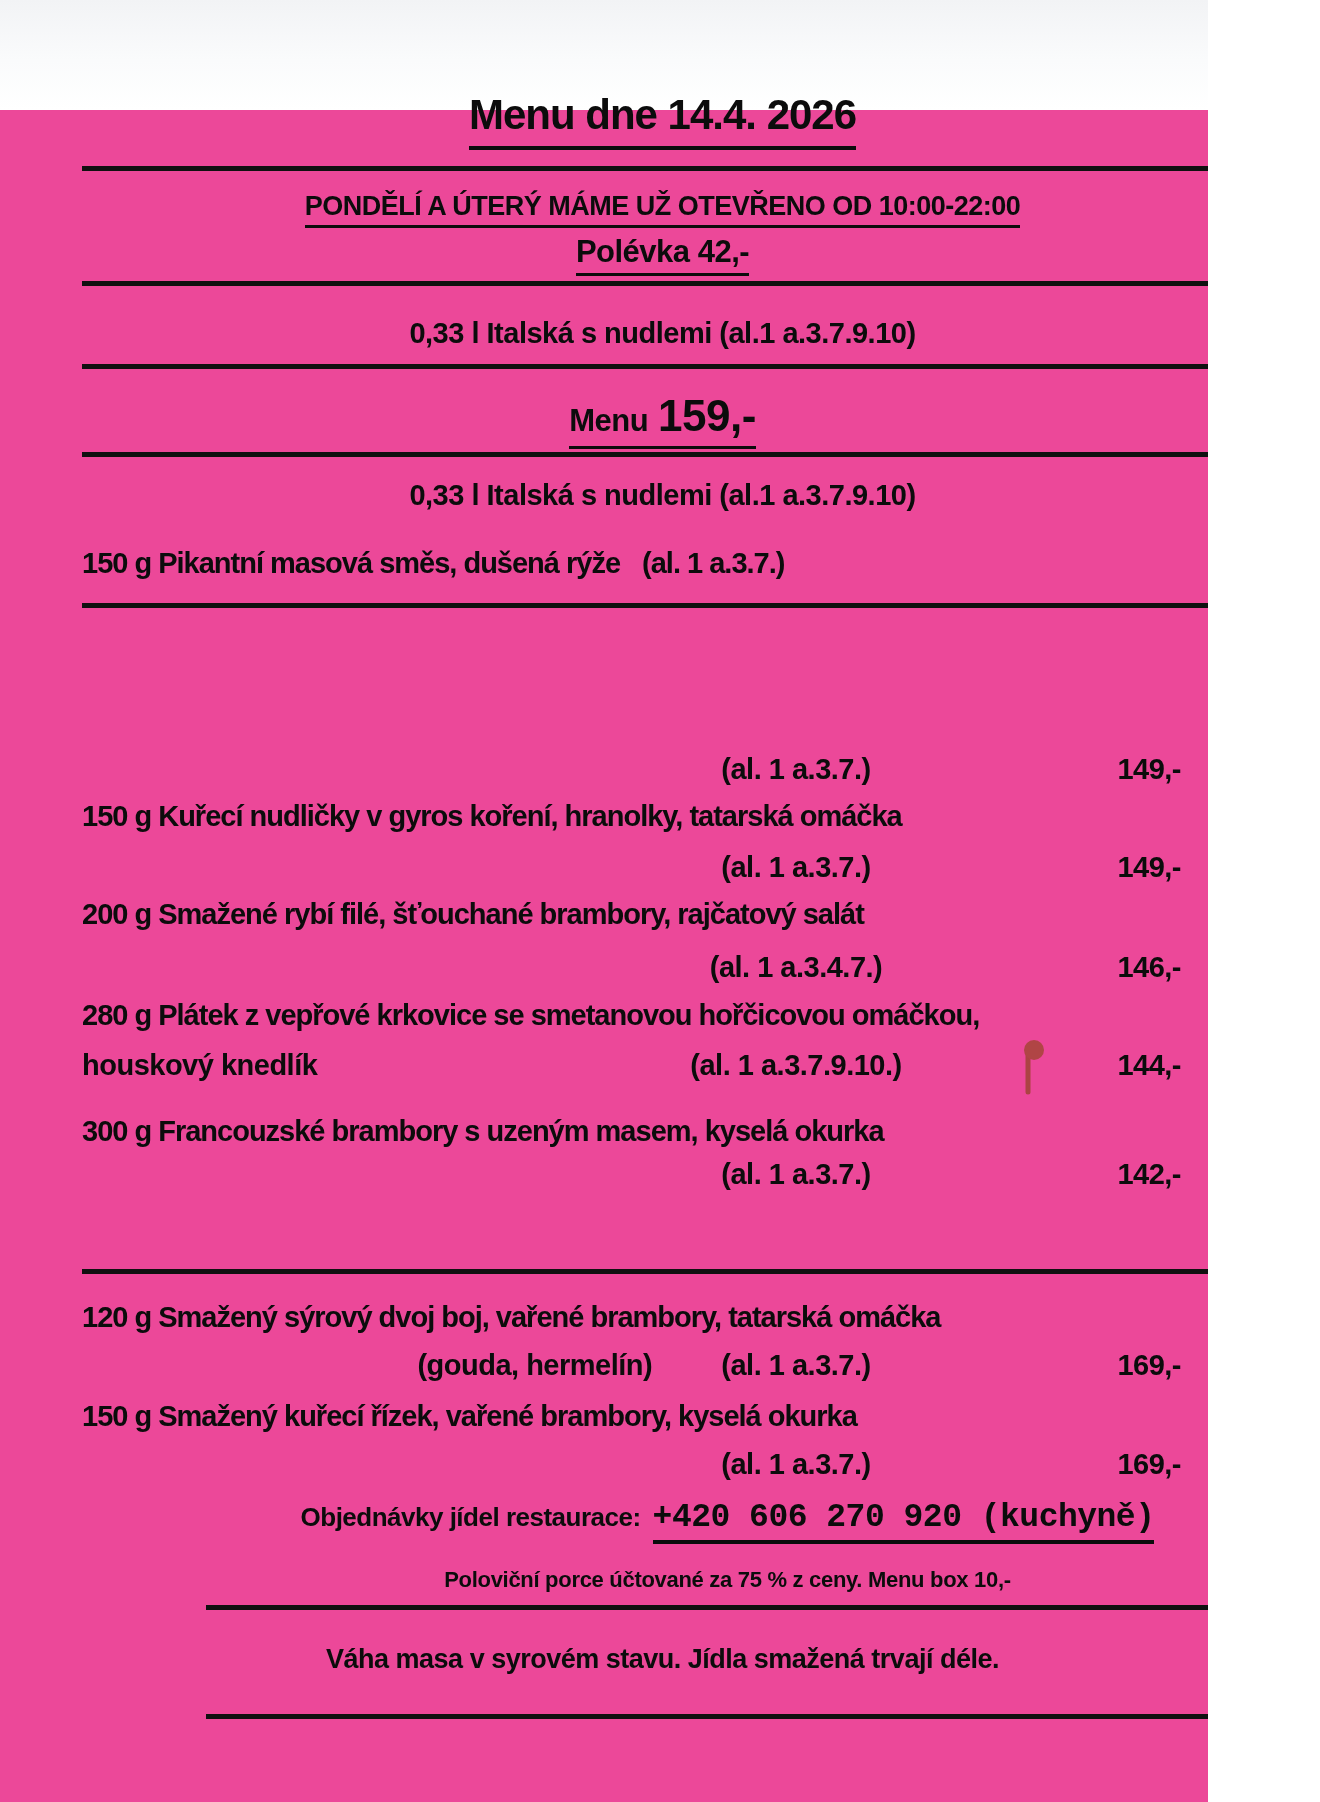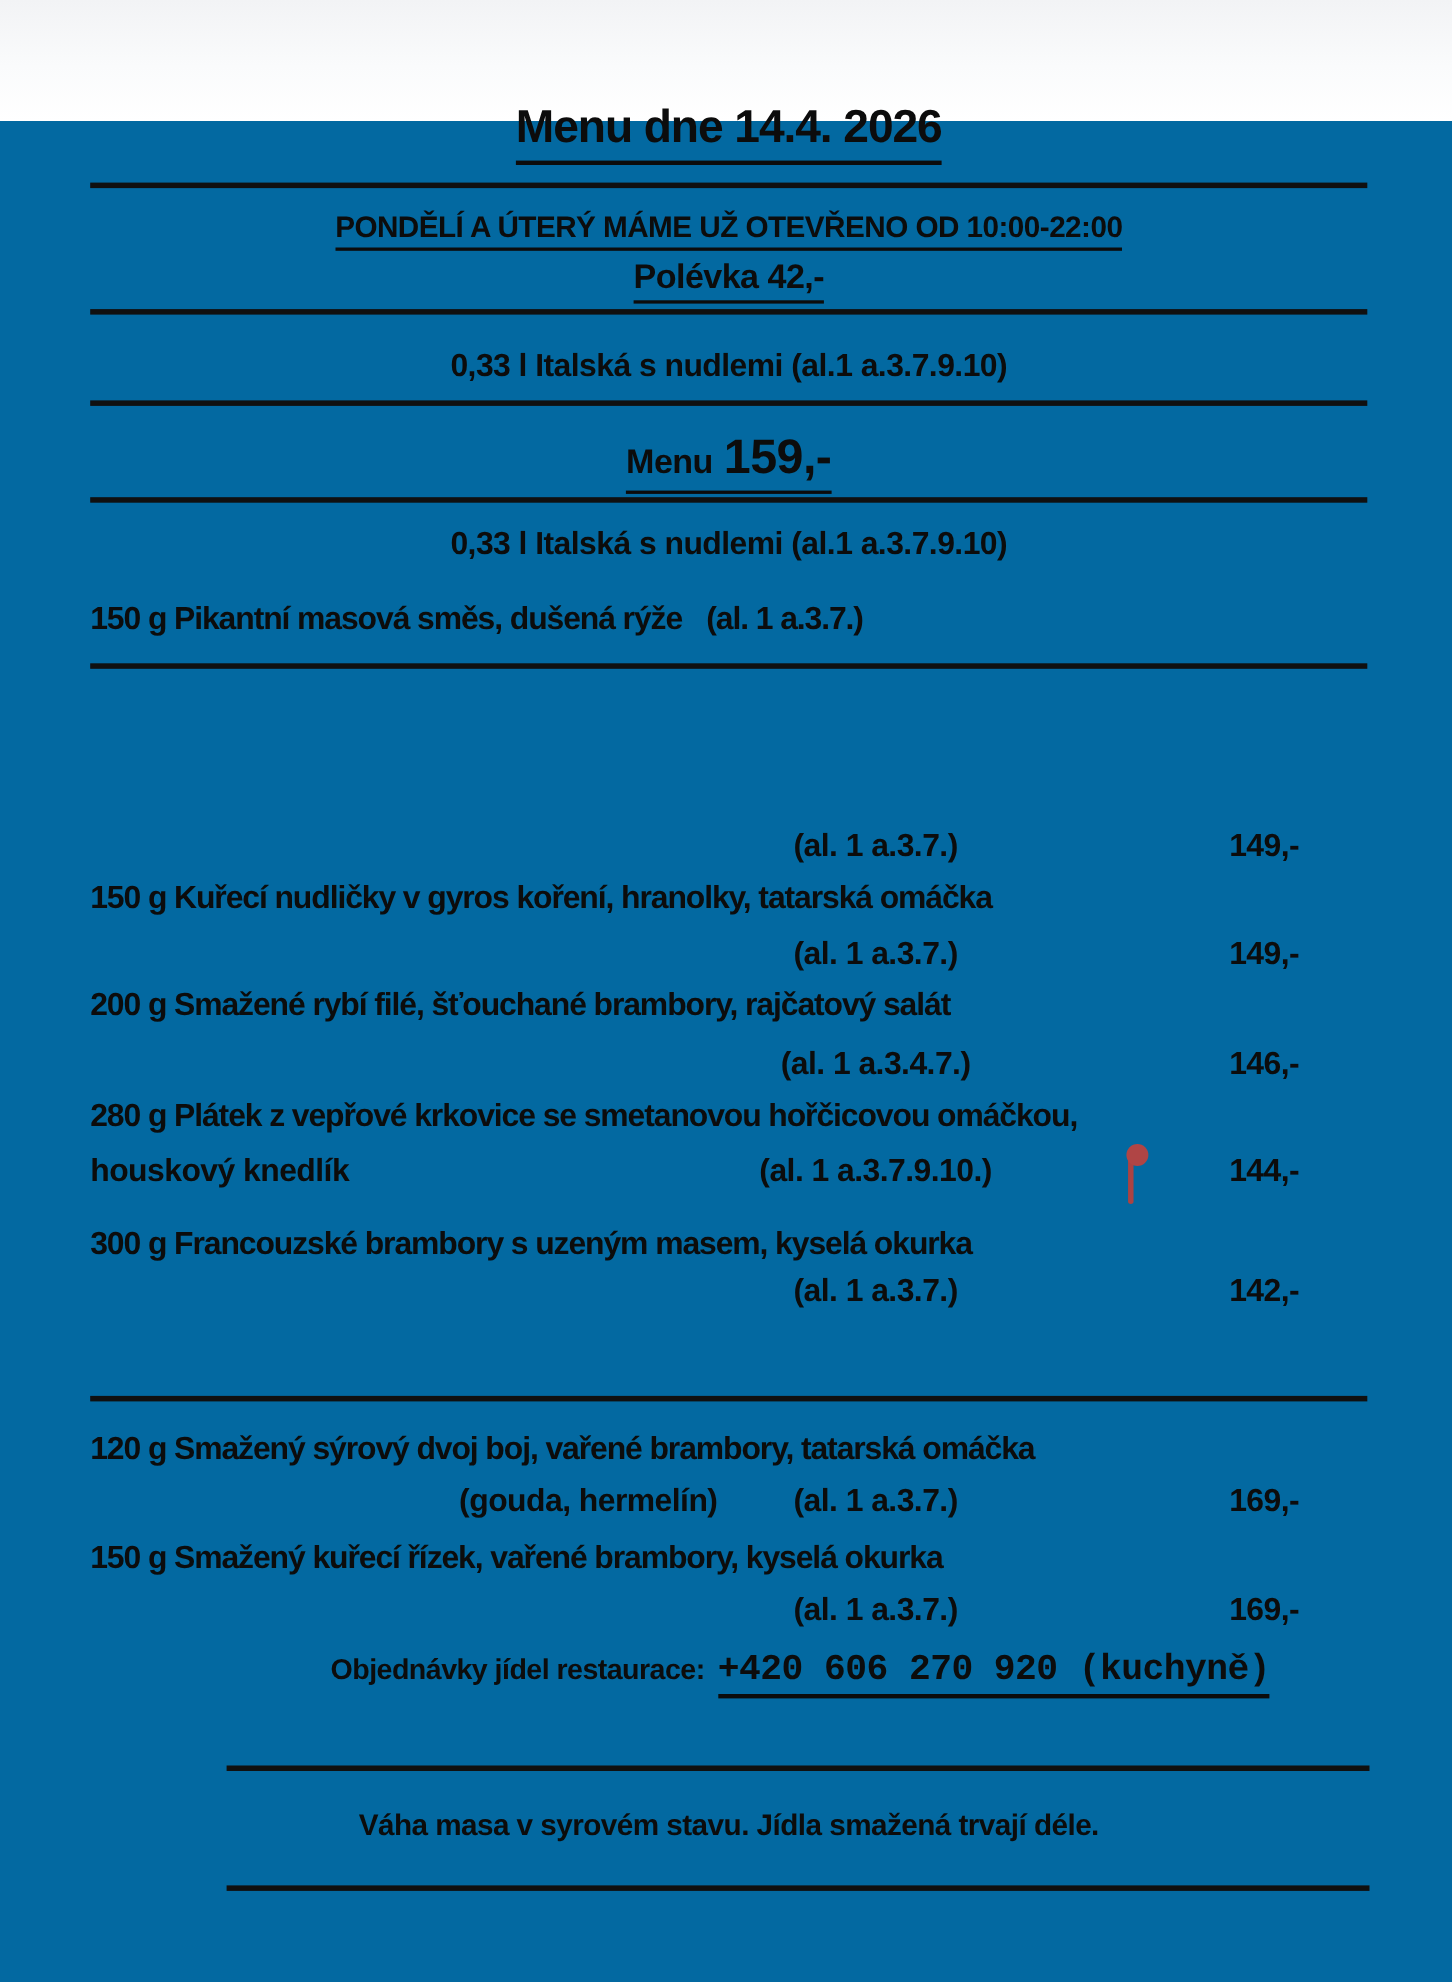--- a/index.html
+++ b/index.html
@@ -1,20 +1,20 @@
 <!DOCTYPE html>
 <html><head>
 <meta charset="utf-8">
 <style>
   html, body { margin: 0; padding: 0; background: #ffffff; }
   .sheet {
     position: relative;
-    width: 1320px;
+    width: 1208px;
     height: 1802px;
-    background: #0369a1;
+    background: #ec4899;
     overflow: hidden;
     font-family: "Liberation Sans", "DejaVu Sans", sans-serif;
     font-weight: 700;
     color: #0c0c0c;
   }
   .top-band {
     position: absolute;
     left: 0; top: 0; right: 0;
     height: 110px;
     background: linear-gradient(#f2f3f5, #fafbfc 55%, #ffffff);
@@ -176,20 +176,21 @@
     <div class="line leftal item" style="top:1399px">150 g Smažený kuřecí řízek, vařené brambory, kyselá okurka</div>
     <div class="line detail" style="top:1447px">
       <span class="allergen">(al. 1 a.3.7.)</span>
       <span class="price">169,-</span>
     </div>
 
     <div class="line orders" style="top:1498px">
       <span>Objednávky jídel restaurace:</span><span class="phone u">+420 606 270 920 (kuchyně)</span>
     </div>
 
+    <div class="line polovicni" style="top:1567px">Poloviční porce účtované za 75 % z ceny. Menu box 10,-</div>
 
     <div class="rule partial" style="top:1605px"></div>
 
     <div class="line center vaha" style="top:1643px">Váha masa v syrovém stavu. Jídla smažená trvají déle.</div>
 
     <div class="rule partial" style="top:1714px"></div>
 
   </div>
 </div>
 

